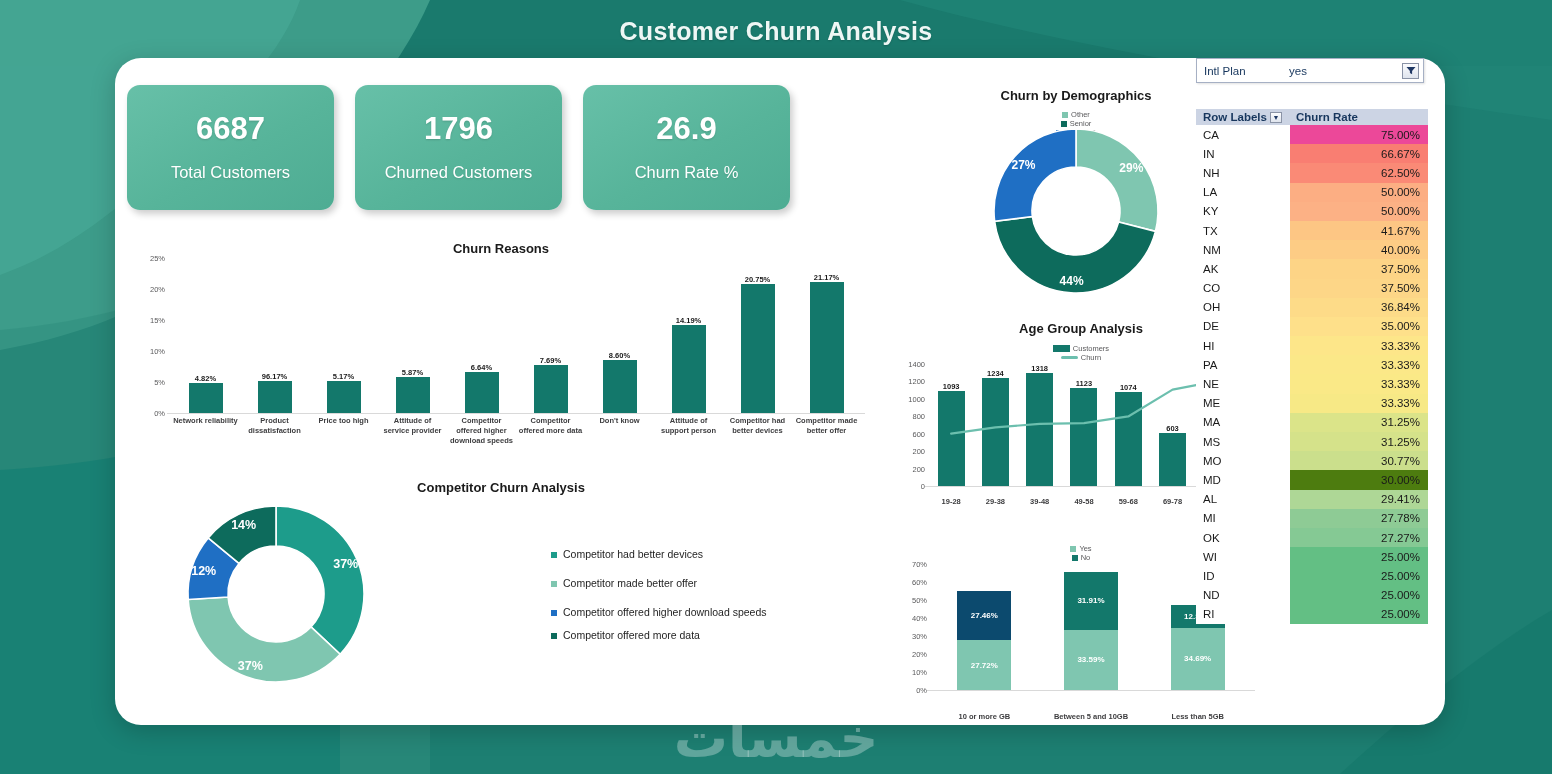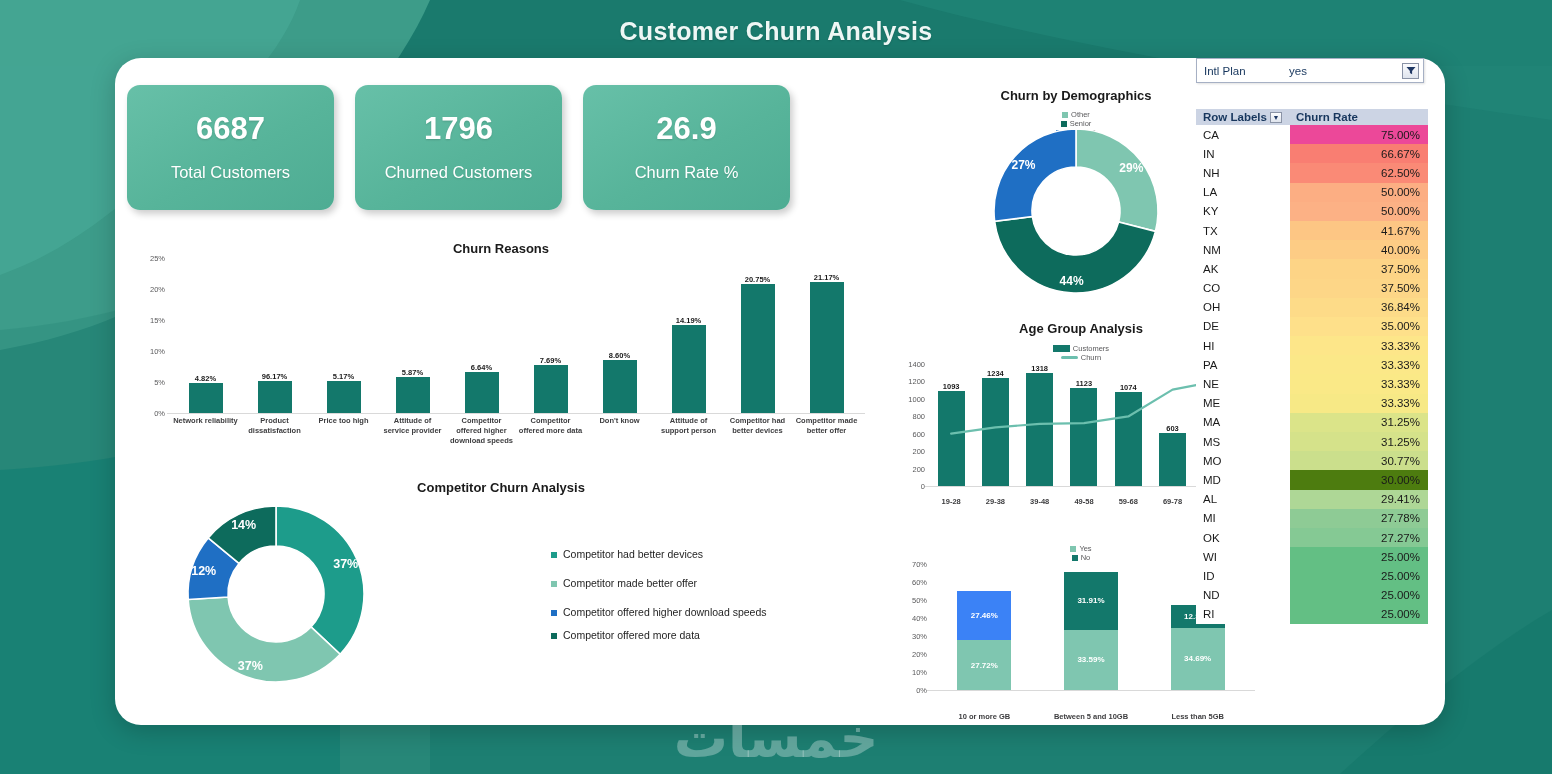--- a/index.html
+++ b/index.html
@@ -440,21 +440,21 @@
         <div style="top: 50px;">40%</div>
         <div style="top: 32px;">50%</div>
         <div style="top: 14px;">60%</div>
         <div style="top: -4px;">70%</div>
       </div>
     <div class="cc-baseline"></div>
     <div class="cc-plot">
       <div class="cc-bars" id="cc-bars">
           <div class="cc-col">
             <div class="cc-stack">
-              <div class="cc-seg" style="height: 49.428px; background: #3b82f6;">27.46%</div>
+              <div class="cc-seg" style="height: 49.428px; background: #0c4a6e;">27.46%</div>
               <div class="cc-seg" style="height: 49.896px; background: rgb(127, 198, 176);">27.72%</div>
             </div>
           </div>
           <div class="cc-col">
             <div class="cc-stack">
               <div class="cc-seg" style="height: 57.438px; background: rgb(19, 120, 107);">31.91%</div>
               <div class="cc-seg" style="height: 60.462px; background: rgb(127, 198, 176);">33.59%</div>
             </div>
           </div>
           <div class="cc-col">

